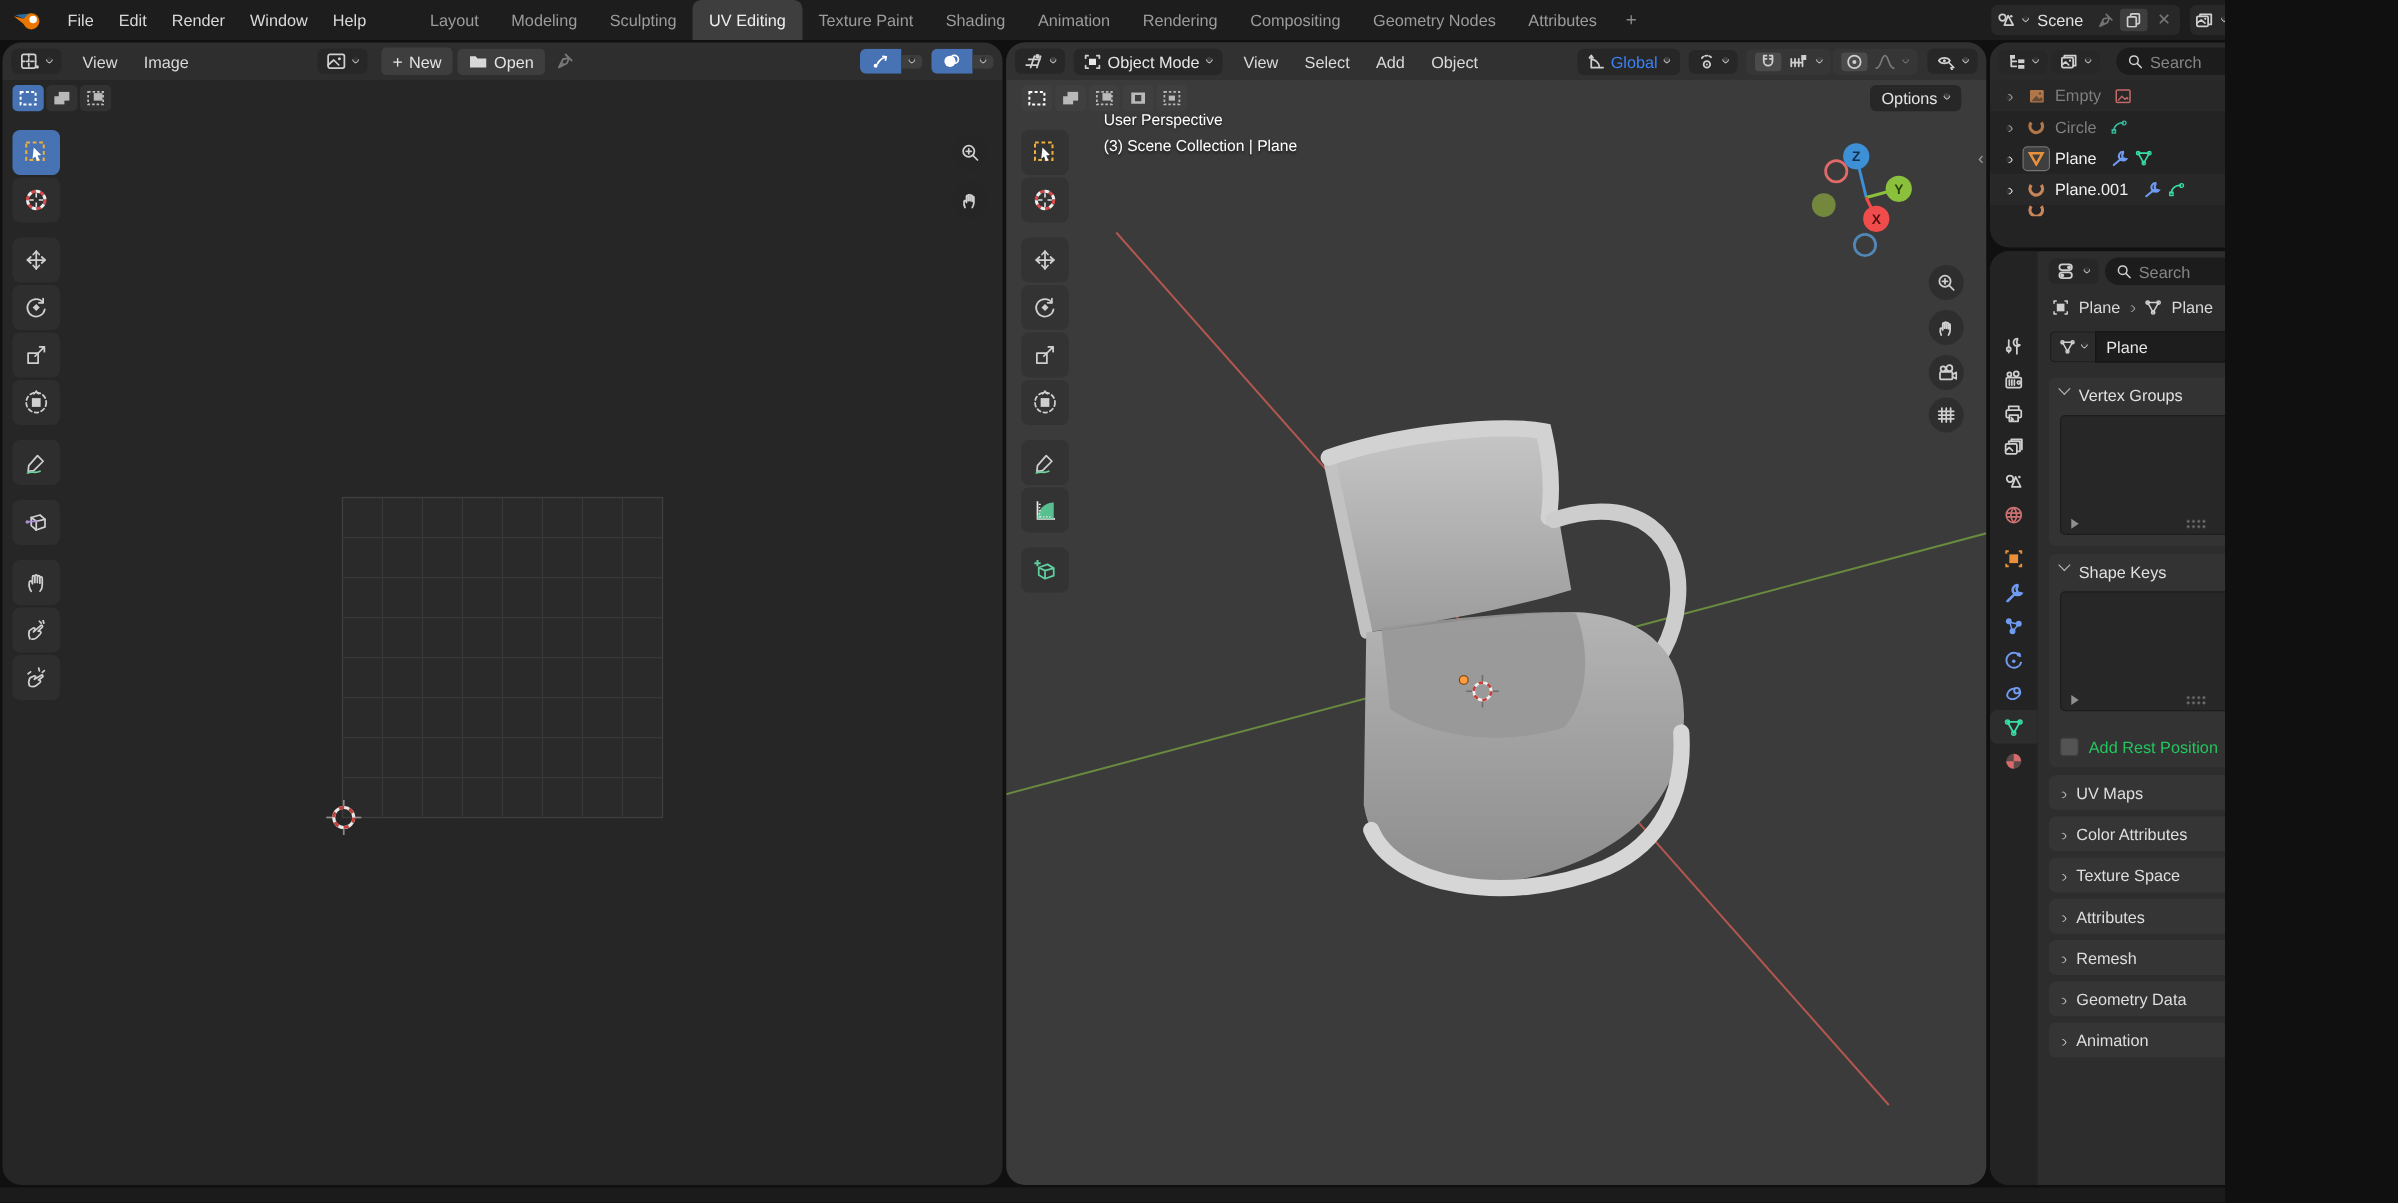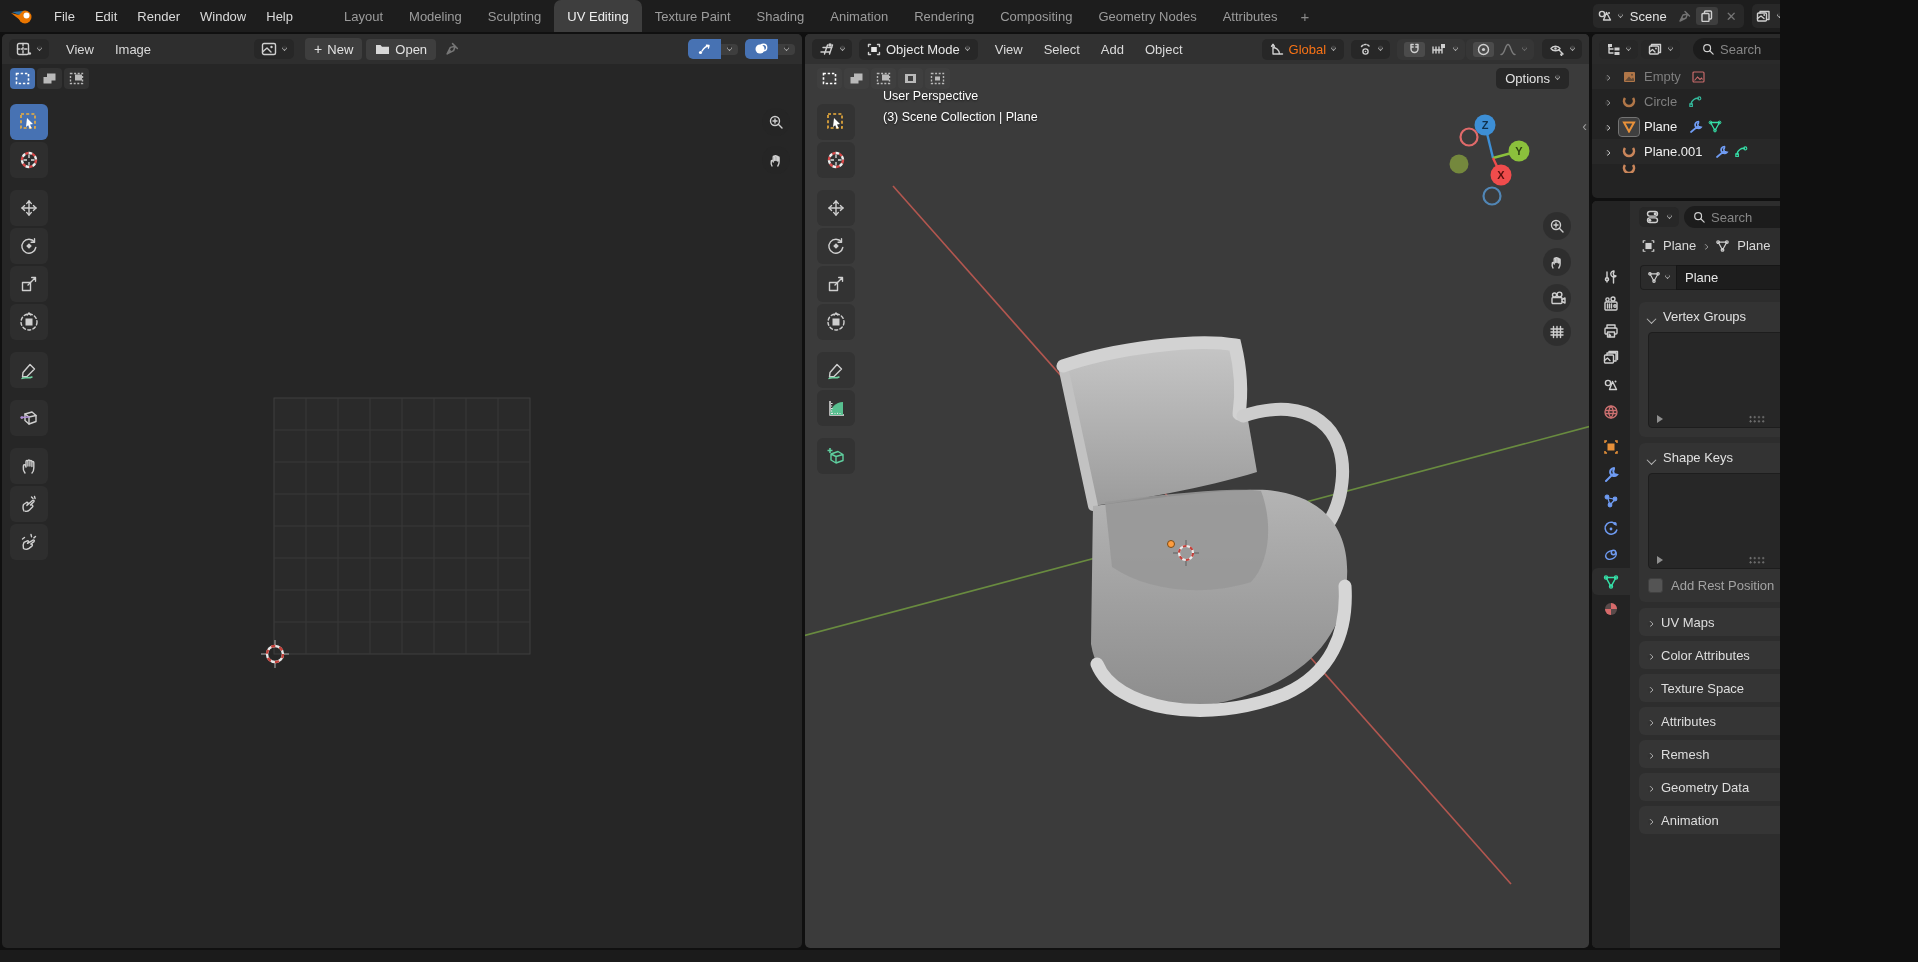--- a/index.html
+++ b/index.html
@@ -16,21 +16,21 @@
   .tb-right{margin-left:auto;display:flex;align-items:center;gap:8px;padding-right:10px}
   .idwidget{display:flex;align-items:center;background:#282828;border-radius:5px;height:24px;padding:0 4px;gap:5px}
   .idwidget .val{color:#e2e2e2;padding:0 6px 0 2px;white-space:nowrap}
   .chipbtn{background:#3e3e3e;border-radius:3px;width:22px;height:18px;display:flex;align-items:center;justify-content:center}
   .dim{opacity:.45}
   
   .cv{display:inline-block;width:7px;height:7px;border-right:1.6px solid #b5b5b5;border-bottom:1.6px solid #b5b5b5;transform:rotate(45deg) translate(-1px,-1px);flex:0 0 auto}
   .cv.r{transform:rotate(-45deg) translate(-1px,1px)}
   .cv.sm{width:5px;height:5px}
   
-  .panel{position:absolute;border-radius:5px;overflow:hidden}
+  .panel{position:absolute;border-radius:15px;overflow:hidden}
   #uv{left:2px;top:34px;width:800px;height:914px;background:#262626}
   #vp{left:805px;top:34px;width:784px;height:914px;background:#3b3b3b}
   #ol{left:1592px;top:34px;width:324px;height:164px;background:#232323}
   #pr{left:1592px;top:201px;width:324px;height:747px;background:#2d2d2d}
   .ehead{height:30px;background:#2e2e2e;display:flex;align-items:center;padding:0 7px;gap:1px;position:relative}
   #ol .ehead{background:#2a2a2a}
   .ebody{position:absolute;left:0;top:30px;right:0;bottom:0}
   .etype{display:flex;align-items:center;gap:5px;background:#272727;border-radius:5px;padding:3px 7px;margin-right:6px}
   .hbtn{display:flex;align-items:center;gap:5px;background:#3e3e3e;border-radius:4px;padding:3px 9px;color:#e3e3e3;white-space:nowrap}
   .hgroup{display:flex;align-items:center;gap:6px;background:#363636;border-radius:5px;padding:3px 7px}
@@ -67,31 +67,31 @@
   .ptab{width:38px;height:27px;display:flex;align-items:center;justify-content:center}
   .ptab.act{background:#2d2d2d;border-radius:6px 0 0 6px}
   .pmain{position:absolute;left:38px;top:0;right:0;bottom:0;padding:5px 9px 0 9px}
   .prow-search{display:flex;align-items:center;gap:5px;margin-bottom:10px}
   .crumb{display:flex;align-items:center;gap:7px;margin:4px 2px 12px;color:#d9d9d9}
   .namefield{display:flex;align-items:stretch;height:25px;margin:0 1px 12px}
   .nf-icon{display:flex;align-items:center;gap:4px;background:#2b2b2b;border:1px solid #1e1e1e;border-right:none;border-radius:4px 0 0 4px;padding:0 6px}
   .nf-text{flex:1;background:#1d1d1d;border:1px solid #161616;display:flex;align-items:center;padding:0 8px;color:#e7e7e7}
   .nf-shield{width:28px;background:#3a3a3a;border:1px solid #2a2a2a;border-left:none;border-radius:0 4px 4px 0;display:flex;align-items:center;justify-content:center}
   .xpanel{background:#333333;border-radius:6px;padding:7px 9px 9px;margin-bottom:6px}
-  .phead{display:flex;align-items:flex-end;gap:8px;color:#e0e0e0}
+  .phead{display:flex;align-items:flex-start;gap:8px;color:#e0e0e0}
   .grip{width:17px;height:9px;margin-left:auto;background-image:radial-gradient(#8a8a8a 1px,transparent 1.2px);background-size:4.2px 4.2px;background-position:0 0;opacity:.75}
   .listwrap{display:flex;gap:6px;margin-top:8px}
   .lbox{flex:1;height:96px;background:#272727;border:1px solid #1d1d1d;border-radius:4px;position:relative}
   .lbox .exp{position:absolute;left:8px;bottom:4px;width:0;height:0;border-left:6px solid #8f8f8f;border-top:4px solid transparent;border-bottom:4px solid transparent}
   .lbox .grip{position:absolute;left:50%;bottom:3px;transform:translateX(-50%)}
   .lcol{width:27px;display:flex;flex-direction:column;gap:3px}
   .sqbtn{width:27px;height:24px;background:#4a4a4a;border-radius:4px;color:#ececec;font-size:15px;display:flex;align-items:center;justify-content:center}
   .sqbtn.dis{background:#3c3c3c;color:#7d7d7d}
   .sqbtn.dd{background:#2c2c2c;margin-top:9px;height:26px}
-  .chkrow{display:flex;align-items:center;gap:8px;margin-top:9px;color:#a3a3a3}
+  .chkrow{display:flex;align-items:center;gap:8px;margin-top:21px;color:#22c55e}
   .chk{width:15px;height:15px;border-radius:3px;background:#545454;border:1px solid #404040}
   .cpanel{height:28px;background:#353535;border-radius:6px;display:flex;align-items:center;padding:0 9px;gap:8px;margin-bottom:5px;color:#dedede}
   
   .status{position:absolute;left:0;bottom:0;width:1918px;height:12px;background:#1b1b1b}
   svg{display:block;flex:0 0 auto}
   .ic{stroke:#cfcfcf;fill:none;stroke-width:1.4;stroke-linecap:round;stroke-linejoin:round}
 </style>
 </head>
 <body>
 
@@ -378,21 +378,21 @@
       </span>
       <span class="mi">View</span>
       <span class="mi">Select</span>
       <span class="mi">Add</span>
       <span class="mi">Object</span>
       <span class="etype" style="margin-left:68px;padding:3px 8px">
         <svg width="14" height="13" viewBox="0 0 14 13" class="ic">
             <path d="M3,1.5 V11 H12.5 M3,4.5 C6,4.5 9.5,7 9.5,11"></path>
             <path d="M3,1.5 l-1.4,1.8 M3,1.5 l1.4,1.8"></path>
           </svg>
-        <span style="color:#f97316">Global</span>
+        <span style="color:#3b82f6">Global</span>
         <i class="cv sm"></i>
       </span>
       <span class="etype" style="padding:3px 7px">
         <svg width="15" height="13" viewBox="0 0 15 13" class="ic">
             <circle cx="7.5" cy="8.5" r="2.6"></circle>
             <circle cx="7.5" cy="8.5" r=".8" fill="#cfcfcf" stroke="none"></circle>
             <path d="M3.5,3.5 a5,5 0 0 1 8,0" stroke-dasharray="1.8 1.4"></path>
           </svg>
         <i class="cv sm"></i>
       </span>

